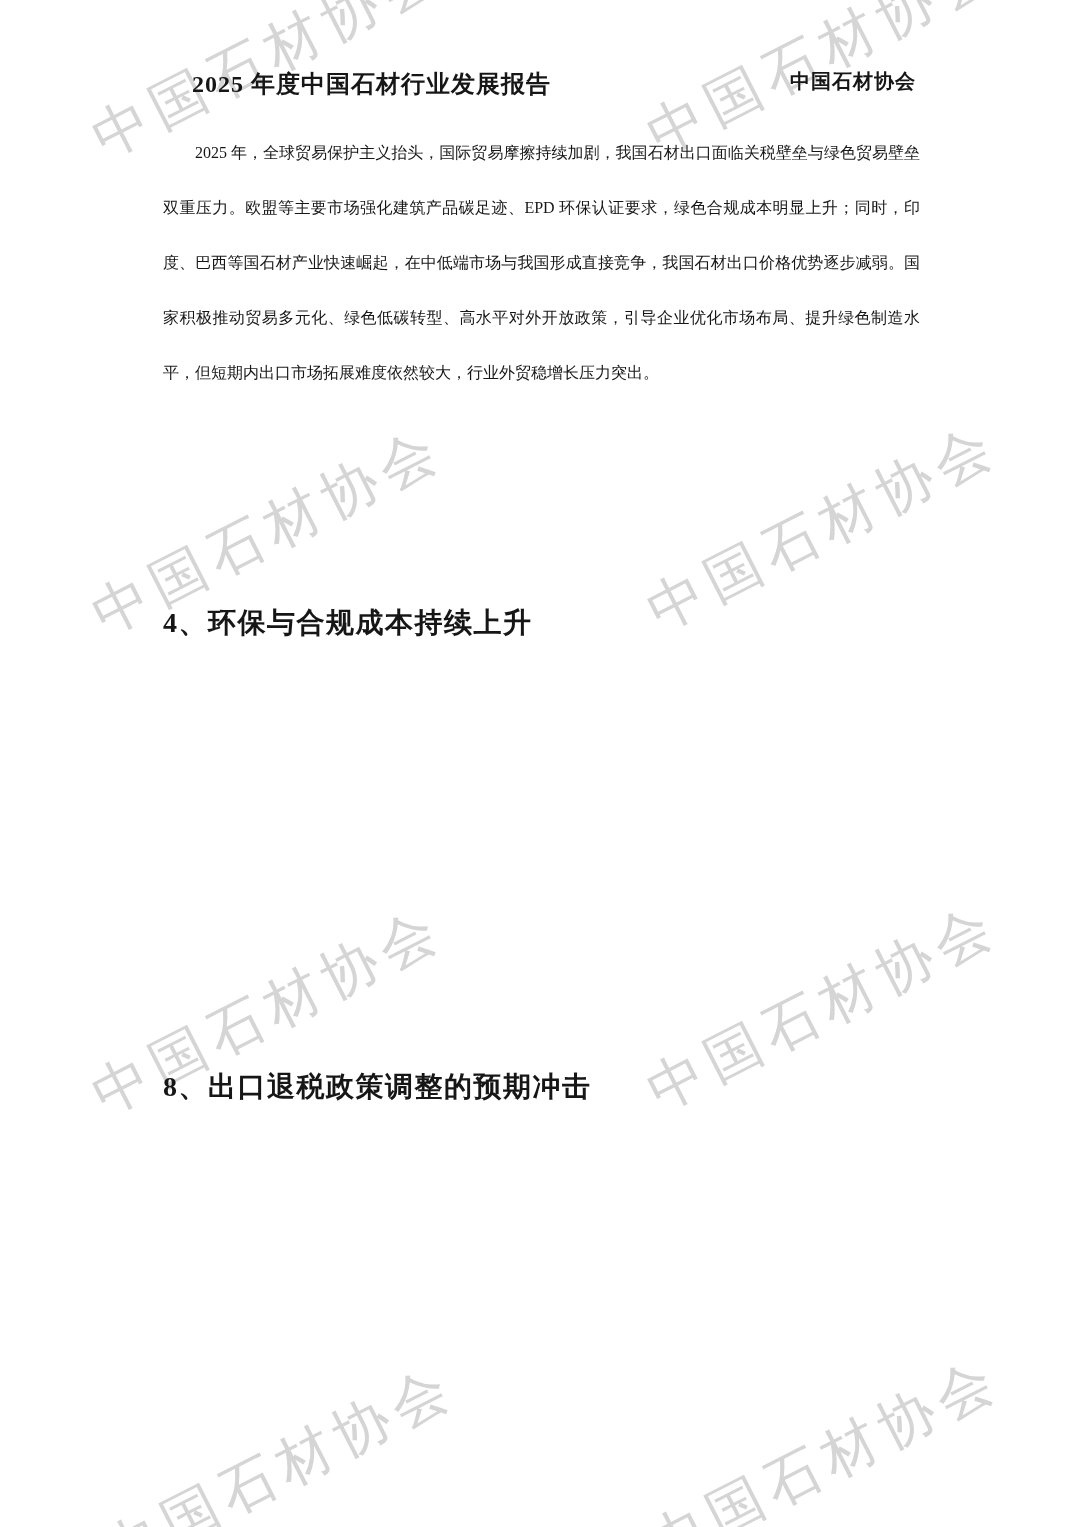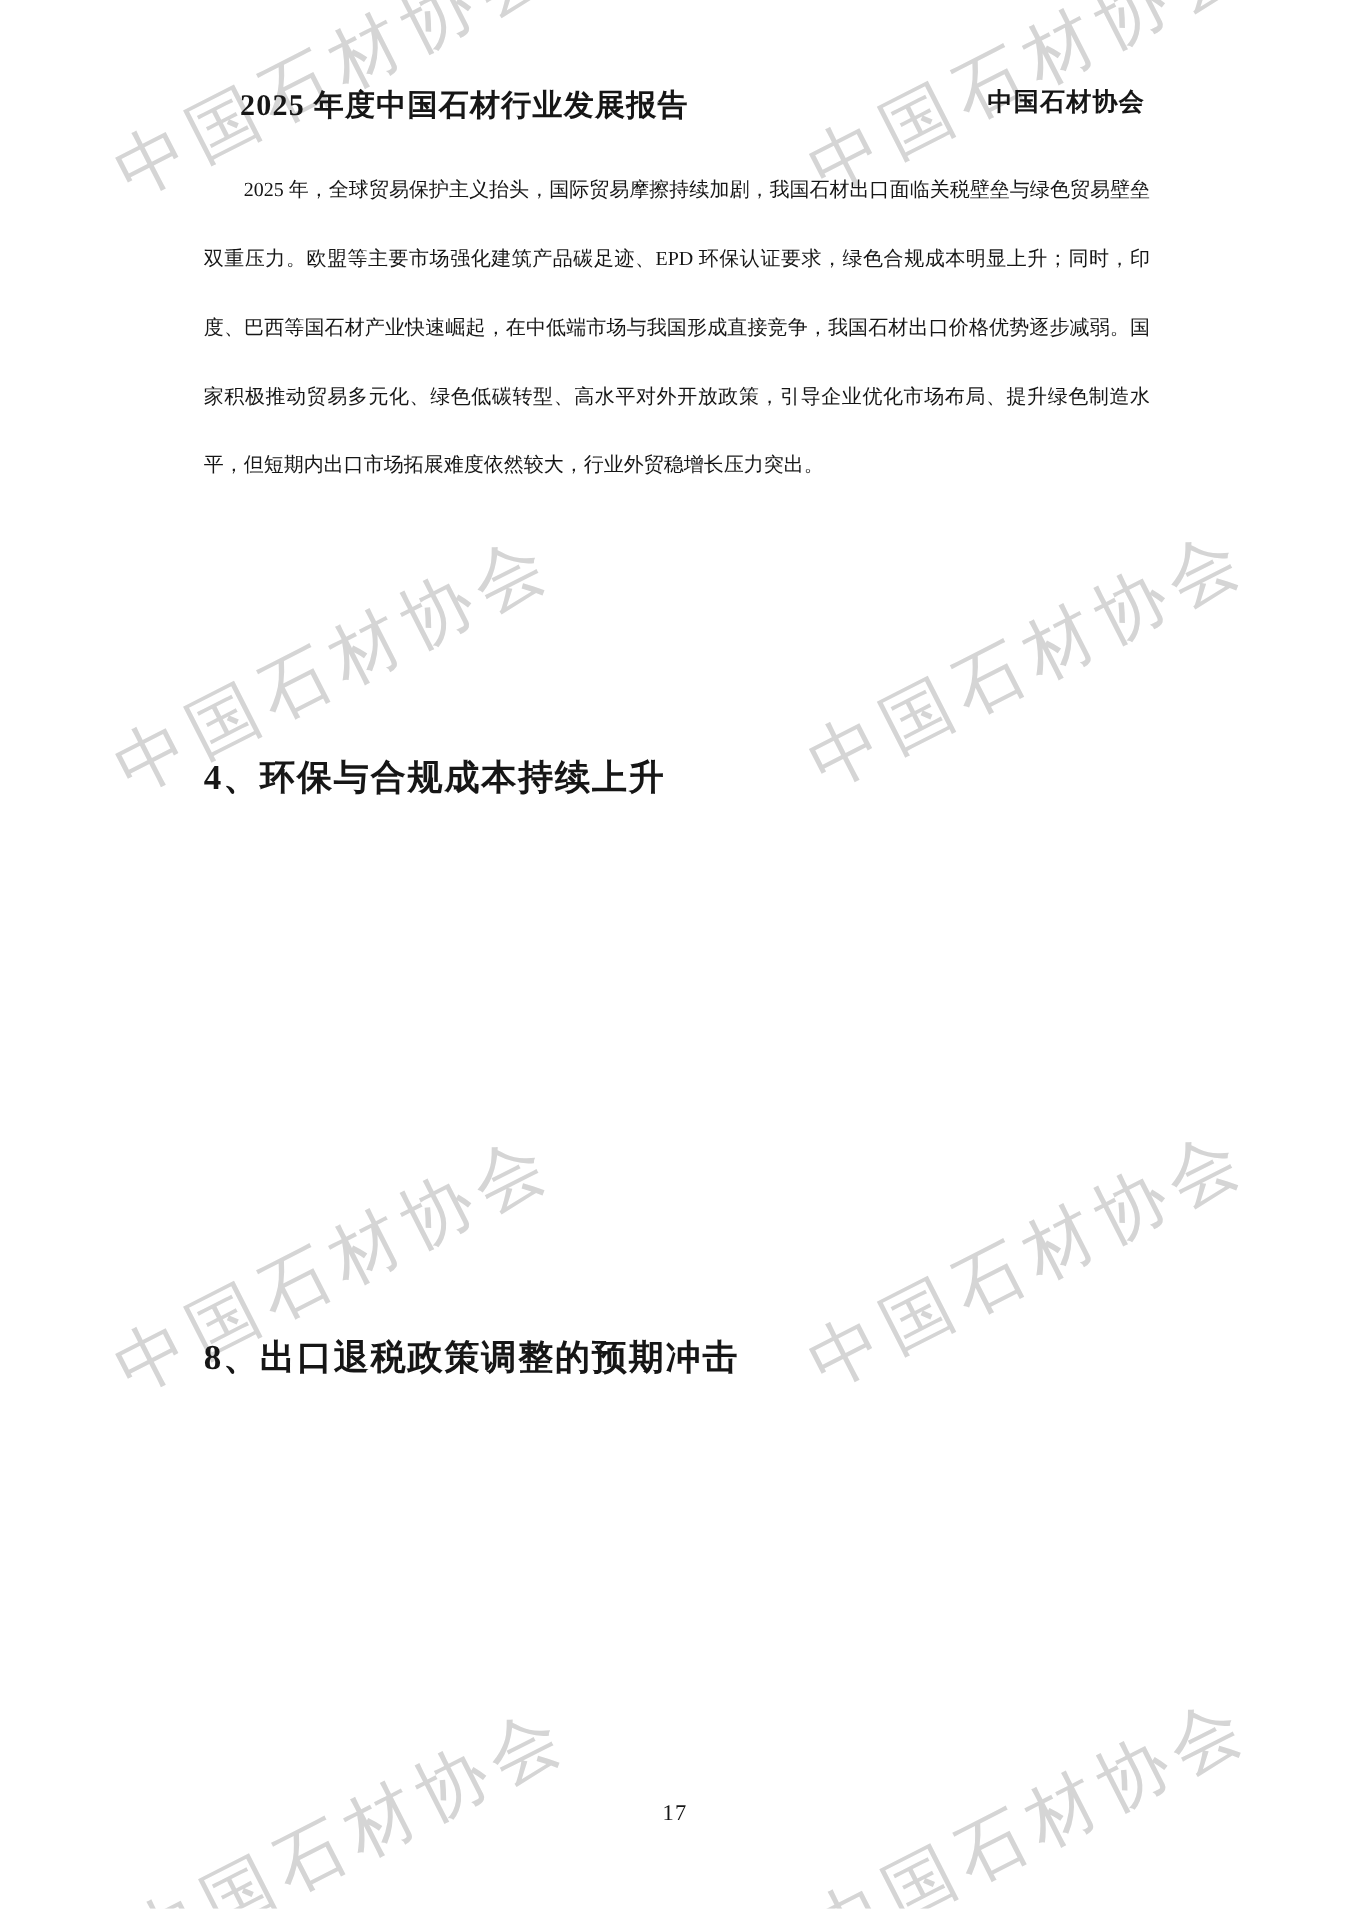--- a/index.html
+++ b/index.html
@@ -132,17 +132,14 @@
   </div>
 
   <p id="para1" class="body-para">2025 年，全球贸易保护主义抬头，国际贸易摩擦持续加剧，我国石材出口面临关税壁垒与绿色贸易壁垒双重压力。欧盟等主要市场强化建筑产品碳足迹、EPD 环保认证要求，绿色合规成本明显上升；同时，印度、巴西等国石材产业快速崛起，在中低端市场与我国形成直接竞争，我国石材出口价格优势逐步减弱。国家积极推动贸易多元化、绿色低碳转型、高水平对外开放政策，引导企业优化市场布局、提升绿色制造水平，但短期内出口市场拓展难度依然较大，行业外贸稳增长压力突出。</p>
 
   <h2 id="heading4" class="section-heading">4、环保与合规成本持续上升</h2>
 
 
   <h2 id="heading5" class="section-heading">8、出口退税政策调整的预期冲击</h2>
 
 
-  <div class="footer">
-    <span class="page-number">17</span>
-  </div>
 
 </div>
 
 </body></html>

